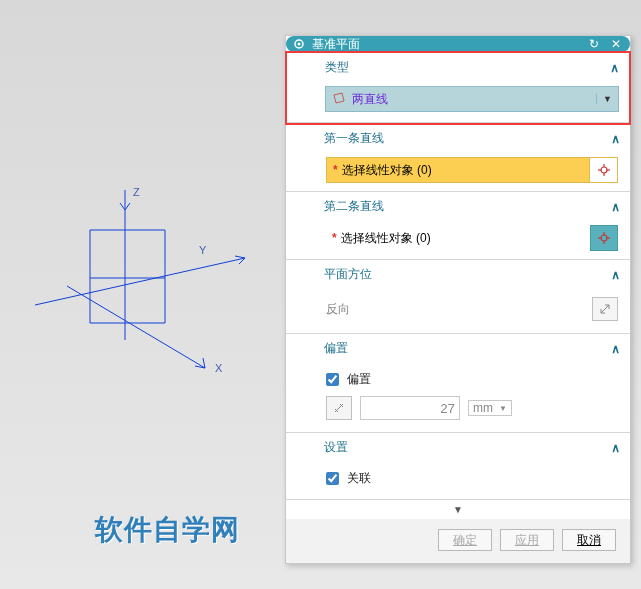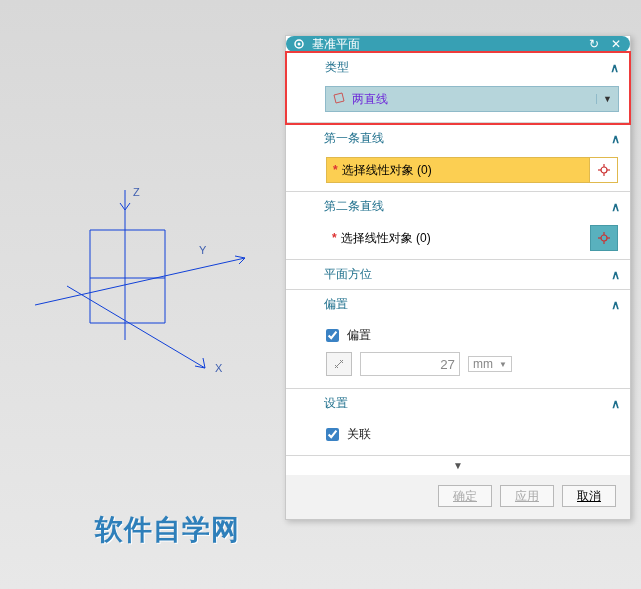--- a/index.html
+++ b/index.html
@@ -332,20 +332,34 @@
       </div>
     </div>
   </div>
 
   <div class="section">
     <div class="sec-head">
       <span>平面方位</span>
       <span class="sp"></span>
       <span class="chev">∧</span>
     </div>
+    <div class="pad-body">
+      <div class="field-row">
+        <span class="flabel">反向</span>
+        <div class="sq-btn">
+          <svg width="14" height="14">
+              <g stroke="#888" stroke-width="1" fill="none">
+                <line x1="3" y1="11" x2="11" y2="3"></line>
+                <polyline points="3,7 3,11 7,11"></polyline>
+                <polyline points="7,3 11,3 11,7"></polyline>
+              </g>
+            </svg>
+        </div>
+      </div>
+    </div>
   </div>
 
   <div class="section">
     <div class="sec-head">
       <span>偏置</span>
       <span class="sp"></span>
       <span class="chev">∧</span>
     </div>
     <div class="pad-body">
       <div class="field-row">

